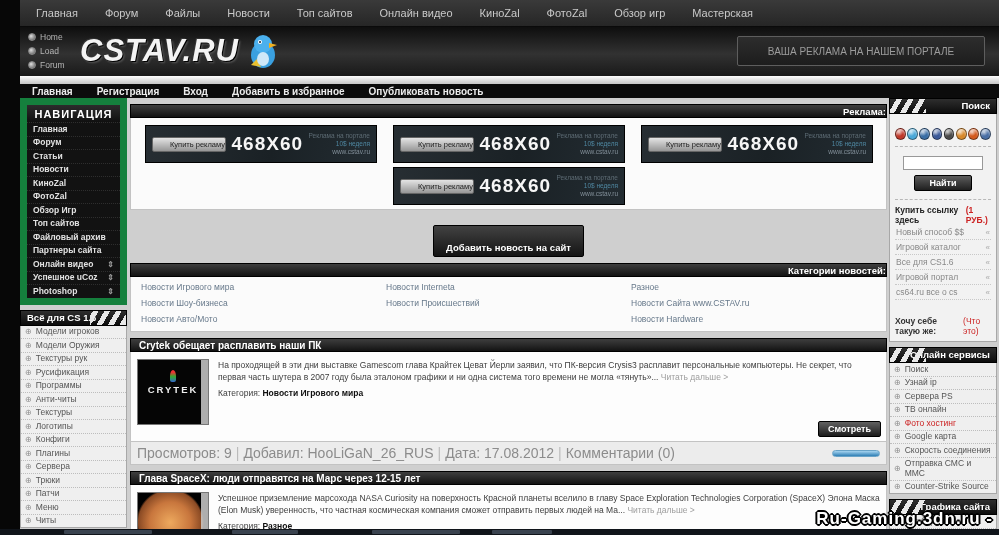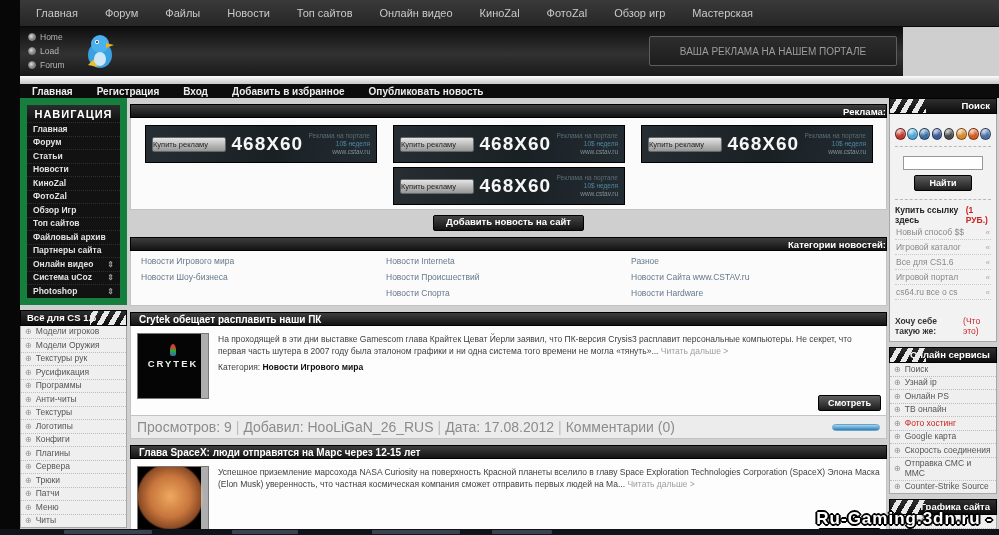--- a/index.html
+++ b/index.html
@@ -8,30 +8,30 @@
     position:relative; overflow:hidden; background:#cfcfcf;
     font-family:"Liberation Sans", sans-serif;
   }
   
   #topbar { position:absolute; left:0; top:0; width:999px; height:27px;
     background:linear-gradient(#3a3a3a,#262626); border-bottom:1px solid #0a0a0a;
     display:flex; align-items:center; padding-left:36px; gap:27px;
     font-size:11px; color:#c9c9c9; z-index:4; }
   #topbar span { cursor:pointer; }
   #leftstrip { position:absolute; left:0; top:0; width:20px; height:535px; background:#070707; z-index:6; }
-  #header { position:absolute; left:0; top:27px; width:903px; height:49px;
+  #header { position:absolute; left:0; top:27px; width:999px; height:49px;
     background:linear-gradient(#0e0e0e,#323232 55%,#191919); z-index:4; }
   .quick { position:absolute; left:28px; top:3px; font-size:8.5px; color:#b5b5b5; }
   .quick .qrow { display:flex; align-items:center; gap:4px; height:14px; }
   .qdot { width:8px; height:8px; border:1px solid #888; border-radius:50%;
     background:radial-gradient(circle at 35% 35%, #ddd, #555); }
   #logo { position:absolute; left:80px; top:4px; display:flex; align-items:center; gap:4px; }
   #logo .lg { font-size:31px; font-weight:bold; font-style:italic; color:#f4f4f4; letter-spacing:1px;
     text-shadow:1px 1px 0 #000, 2px 2px 2px #555, -1px -1px 0 #333; }
-  #header .adbtn { position:absolute; right:6px; top:9px; width:248px; height:30px;
+  #header .adbtn { position:absolute; right:14px; top:9px; width:248px; height:30px;
     background:linear-gradient(#2d2d2d,#1d1d1d); border:1px solid #5e5e5e; border-radius:2px;
     color:#9c9c9c; font-size:10px; display:flex; align-items:center; justify-content:center; cursor:pointer;text-align:center; }
   #midstrip { position:absolute; left:0; top:76px; width:999px; height:8px;
     background:linear-gradient(#fdfdfd,#c6c6c6); z-index:4; }
   #subnav { position:absolute; left:0; top:84px; width:999px; height:14px; background:#0c0c0c;
     display:flex; align-items:center; gap:24px; padding-left:32px;
     font-size:10px; font-weight:bold; color:#ececec; z-index:4; }
   #subnav span { cursor:pointer; }
   
   #left-col  { position:absolute; left:20px;  top:98px; width:107px; }
@@ -82,25 +82,25 @@
   
   .bar { height:14px; line-height:13px; background:linear-gradient(#3e3e3e,#131313);
     border:1px solid #000; color:#fff; font-weight:bold; font-size:9.5px; text-align:right; margin-top:6px; }
   .bar.tl { text-align:left; padding-left:8px; font-size:10px; }
   .ads-panel { position:relative; height:92px; background:#fbfbfb; border:1px solid #c3c3c3; border-top:none; }
   .banner { position:absolute; width:232px; height:38px; border:1px solid #000; overflow:hidden;
     background:linear-gradient(100deg,#272e33,#1a2125 55%,#232c32); display:flex; align-items:center;
     padding:0 6px; gap:4px; }
   .banner .buy { width:74px; height:15px; flex:0 0 auto; background:linear-gradient(#e4e4e4,#969696);
     border:1px solid #666; border-radius:2px; font-size:7.5px; color:#1e1e1e; line-height:13px;
-    text-align:left; cursor:pointer; }
+    text-align:right; cursor:pointer; }
   .banner .sz { flex:1; text-align:center; font-size:19px; font-weight:bold; color:#f6f6f6; letter-spacing:1px; }
   .banner .meta { flex:0 0 auto; text-align:right; font-size:6.5px; line-height:8px; }
   .banner .m1 { color:#5d6b74; } .banner .m2 { color:#4e86a0; } .banner .m3 { color:#828f99; }
-  .addnews { display:block; margin:5px auto 0; padding:0 12px 3px;
+  .addnews { display:block; margin:15px auto 0; padding:16px 12px 3px;
     background:linear-gradient(#424242,#141414); border:1px solid #000; color:#fff;
     font-size:9.5px; font-weight:bold; border-radius:2px; cursor:pointer; }
   .cats-panel { background:#fbfbfb; border:1px solid #c3c3c3; border-top:none;
     display:grid; grid-template-columns:1fr 1fr 1fr; padding:2px 10px 4px; }
   .cat { font-size:8.5px; color:#66788a; padding:3px 0; cursor:pointer; }
   
   .news { margin-top:5px; }
   .nbody { position:relative; background:#fdfdfd; border:1px solid #c3c3c3; border-top:none;
     padding:7px 6px 16px; display:flex; gap:9px; min-height:78px; }
   .thumb { position:relative; width:72px; height:66px; flex:0 0 auto; border:1px solid #777; }
@@ -160,20 +160,21 @@
         <span class="qdot"></span>
         <span>Load</span>
       </div>
 
       <div class="qrow">
         <span class="qdot"></span>
         <span>Forum</span>
       </div>
     </div>
   <div id="logo">
+    <span class="lg">CSTAV.RU</span>
     <svg width="40" height="40" viewBox="0 0 40 40">
       <ellipse cx="20" cy="24" rx="12" ry="13" fill="#3aa0e0"></ellipse>
       <circle cx="20" cy="13" r="9" fill="#4ab0ee"></circle>
       <circle cx="17" cy="11" r="2" fill="#fff"></circle>
         <circle cx="17" cy="11" r="1" fill="#123"></circle>
       <polygon points="26,12 34,14 26,17" fill="#f0b020"></polygon>
       <polygon points="8,34 14,28 18,36" fill="#e8c030"></polygon>
       <ellipse cx="20" cy="28" rx="6" ry="7" fill="#cfe8f8"></ellipse>
     </svg>
   </div>
@@ -244,21 +245,21 @@
           <span>Партнеры сайта</span>
           <span class="exp" style="visibility: hidden;">⇕</span>
         </div>
 
         <div class="itm">
           <span>Онлайн видео</span>
           <span class="exp">⇕</span>
         </div>
 
         <div class="itm">
-          <span>Система uCoz</span>
+          <span>Успешное uCoz</span>
           <span class="exp">⇕</span>
         </div>
 
         <div class="itm">
           <span>Photoshop</span>
           <span class="exp">⇕</span>
         </div>
       </div>
   </div>
 
@@ -396,25 +397,25 @@
     </div>
   </div>
 
   <button class="addnews">Добавить новость на сайт</button>
 
   <div class="bar">Категории новостей:</div>
   <div class="cats-panel">
     <div>
         <div class="cat">Новости Игрового мира</div>
         <div class="cat">Новости Шоу-бизнеса</div>
+        <div class="cat">Новости Авто/Мото</div>
       </div>
     <div>
         <div class="cat">Новости Interneta</div>
         <div class="cat">Новости Происшествий</div>
-        <div class="cat">Новости Спорта</div>
       </div>
     <div>
         <div class="cat">Разное</div>
         <div class="cat">Новости Сайта www.CSTAV.ru</div>
         <div class="cat">Новости Hardware</div>
       </div>
   </div>
 
   <div class="news">
     <div class="bar tl">Crytek обещает расплавить наши ПК</div>
@@ -448,20 +449,24 @@
 
   <div class="news">
     <div class="bar tl">Глава SpaceX: люди отправятся на Марс через 12-15 лет</div>
     <div class="nbody">
       <div class="thumb t-mars">
         <span class="wm"></span>
       </div>
       <div class="ntext">
         <span>Успешное приземление марсохода NASA Curiosity на поверхность Красной планеты вселило в главу Space Exploration Technologies Corporation (SpaceX) Элона Маска (Elon Musk) уверенность, что частная космическая компания сможет отправить первых людей на Ма...</span>
         <span class="more">Читать дальше &gt;</span>
+        <div class="catline">
+          <span>Категория:</span>
+          <span class="catval">Разное</span>
+        </div>
       </div>
       <button class="watch">Смотреть</button>
     </div>
 
   </div>
 
 </div>
 
 <div id="right-col">
   <div>
@@ -533,21 +538,21 @@
           <span>Поиск</span>
         </div>
 
         <div class="itm">
           <span class="plus">⊕</span>
           <span>Узнай ip</span>
         </div>
 
         <div class="itm">
           <span class="plus">⊕</span>
-          <span>Онлайн PS</span>
+          <span>Сервера PS</span>
         </div>
 
         <div class="itm">
           <span class="plus">⊕</span>
           <span>ТВ онлайн</span>
         </div>
 
         <div class="itm">
           <span class="plus">⊕</span>
           <span class="hl">Фото хостинг</span>

